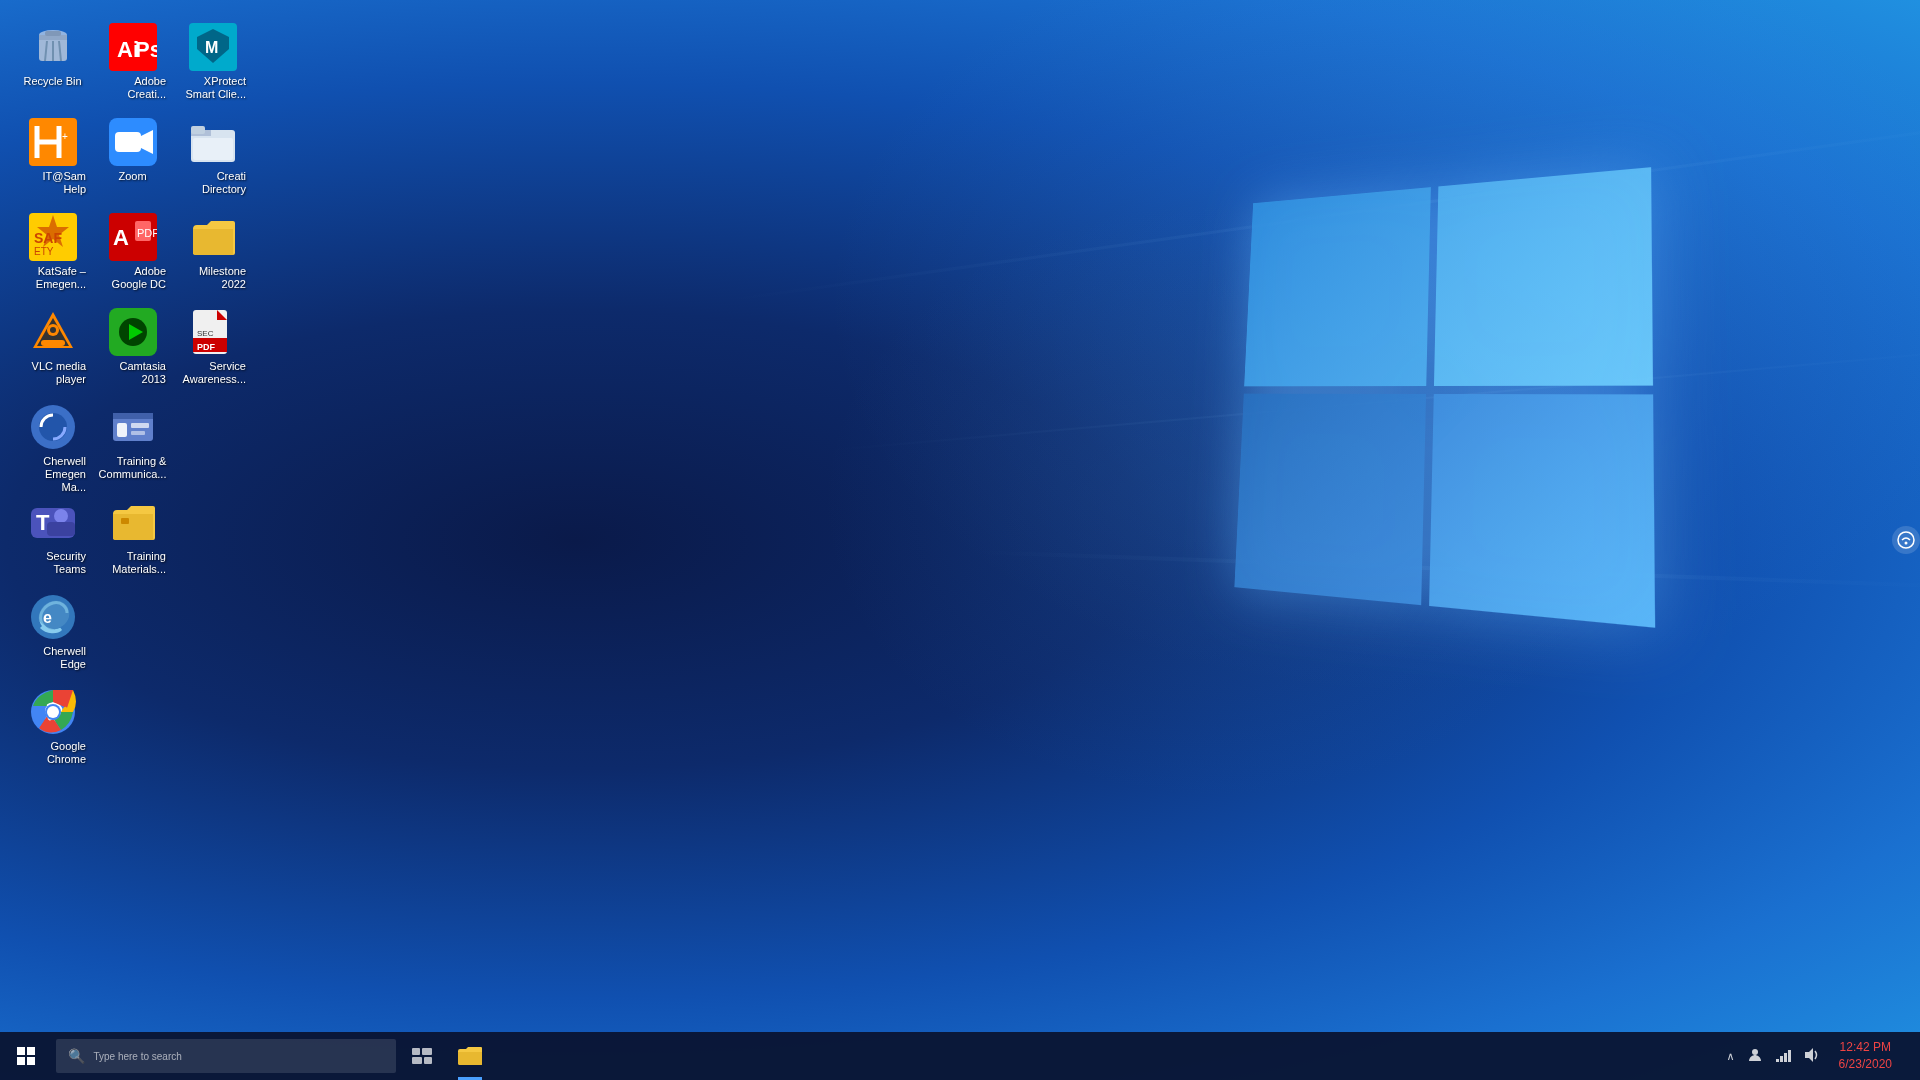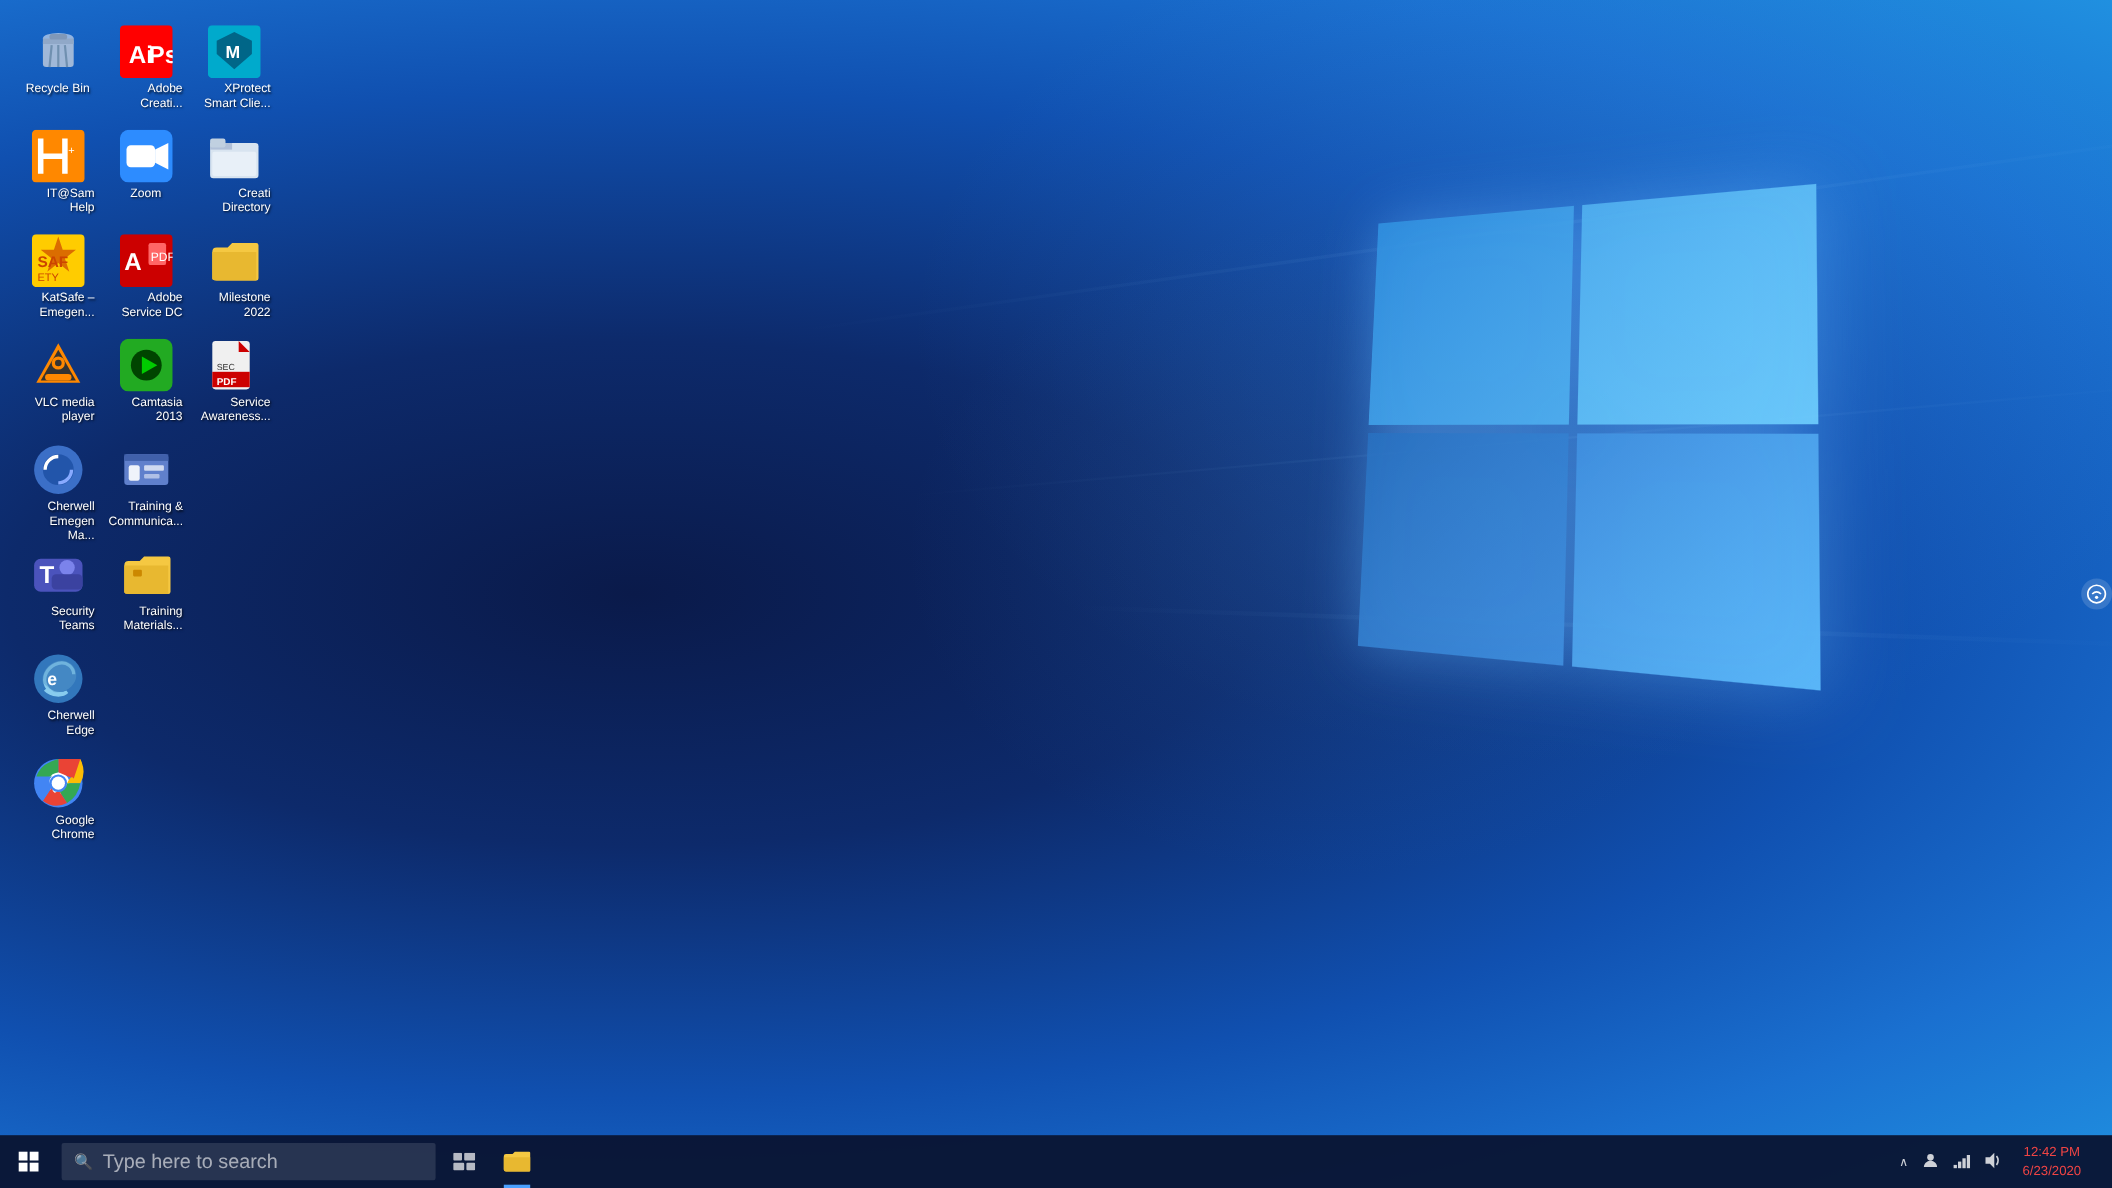--- a/index.html
+++ b/index.html
@@ -176,21 +176,21 @@
     }
 
     .taskbar-search-icon {
       color: rgba(255,255,255,0.7);
       margin-right: 8px;
       font-size: 14px;
     }
 
     .taskbar-search-text {
       color: rgba(255,255,255,0.6);
-      font-size: 18px;
+      font-size: 10px;
     }
 
     .taskbar-task-view {
       width: 44px;
       height: 48px;
       display: flex;
       align-items: center;
       justify-content: center;
       cursor: pointer;
       color: rgba(255,255,255,0.8);
@@ -393,21 +393,21 @@
 
     <div class="desktop-icon">
       <div class="icon-img">
         <svg viewBox="0 0 48 48" class="svg-icon">
           <rect width="48" height="48" rx="4" fill="#cc0000"></rect>
           <text x="4" y="32" font-size="22" font-weight="bold" fill="white" font-family="Arial">A</text>
           <rect x="26" y="8" width="16" height="20" rx="2" fill="#ff6666"></rect>
           <text x="28" y="24" font-size="11" fill="white" font-family="Arial">PDF</text>
         </svg>
       </div>
-      <span class="icon-label">Adobe Service DC</span>
+      <span class="icon-label">Adobe Google DC</span>
     </div>
 
     <div class="desktop-icon">
       <div class="icon-img">
         <svg viewBox="0 0 48 48" class="svg-icon">
           <path d="M4,16 Q4,12 8,12 L18,12 L22,8 L44,8 Q46,8 46,10 L46,40 Q46,42 44,42 L8,42 Q4,42 4,40 Z" fill="#f5c842"></path>
           <path d="M4,16 L44,16 L44,42 L8,42 Q4,42 4,40 Z" fill="#e8b830"></path>
         </svg>
       </div>
       <span class="icon-label">Milestone 2022</span>

